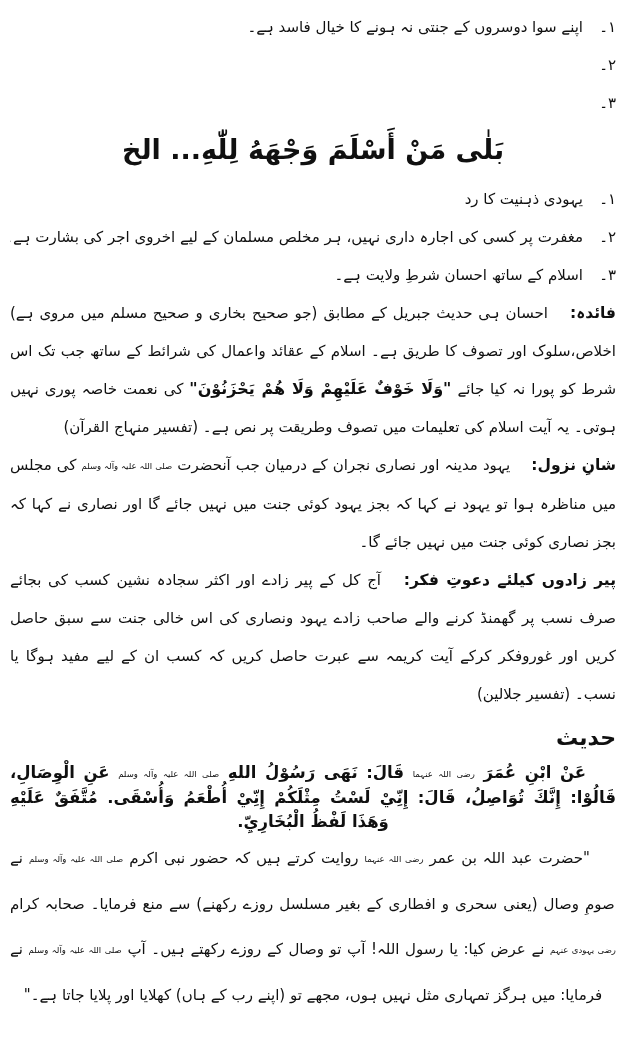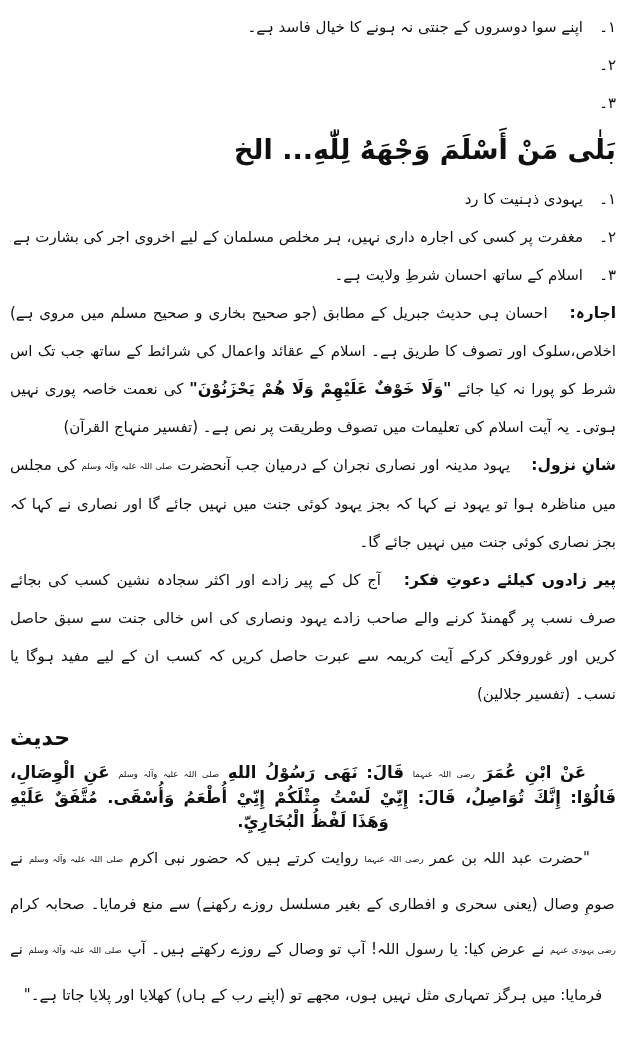--- a/index.html
+++ b/index.html
@@ -18,33 +18,34 @@
     background:#ffffff;
   }
   .num-list { list-style:none; }
   .num-list li {
     display:flex; align-items:baseline; gap:13px;
     font-size:15px; line-height:38px;
     white-space:nowrap; overflow:hidden;
   }
   .num-list .num { min-width:20px; }
   .ayat-heading {
+    text-align:center;
     font-size:27px; font-weight:bold;
     line-height:52px;
     margin:2px 0 4px 0;
   }
   .para {
     font-size:15px; line-height:38px;
     text-align:justify;
   }
   .para .label { font-weight:bold; font-size:15.5px; margin-left:16px; }
   .arabic-bold { font-weight:bold; font-size:16px; }
   .honorific { font-size:8.5px; font-weight:normal; vertical-align:1px; }
   .hadith-heading {
-    text-align:left; font-weight:bold;
+    text-align:right; font-weight:bold;
     font-size:22px; line-height:46px; margin-top:2px;
   }
   .hadith-arabic {
     font-weight:bold; font-size:16.5px;
     line-height:24px; text-align:justify;
     text-align-last:center; text-indent:30px;
   }
   .translation {
     font-size:15px; line-height:45px;
     text-align:justify; text-align-last:center;
@@ -80,21 +81,21 @@
       <span class="num">۲۔</span>
       <span>مغفرت پر کسی کی اجارہ داری نہیں، ہر مخلص مسلمان کے لیے اخروی اجر کی بشارت ہے۔</span>
     </li>
     <li>
       <span class="num">۳۔</span>
       <span>اسلام کے ساتھ احسان شرطِ ولایت ہے۔</span>
     </li>
   </ol>
 
   <p class="para">
-    <span class="label">اجارہ:</span>
+    <span class="label">فائدہ:</span>
     <span>احسان ہی حدیث جبریل کے مطابق (جو صحیح بخاری و صحیح مسلم میں مروی ہے) اخلاص،سلوک اور تصوف کا طریق ہے۔ اسلام کے عقائد واعمال کی شرائط کے ساتھ جب تک اس شرط کو پورا نہ کیا جائے </span>
     <span class="arabic-bold">"وَلَا خَوْفٌ عَلَيْهِمْ وَلَا هُمْ يَحْزَنُوْنَ"</span>
     <span> کی نعمت خاصہ پوری نہیں ہوتی۔ یہ آیت اسلام کی تعلیمات میں تصوف وطریقت پر نص ہے۔ (تفسیر منہاج القرآن)</span>
   </p>
 
   <p class="para">
     <span class="label">شانِ نزول:</span>
     <span>یہود مدینہ اور نصاری نجران کے درمیان جب آنحضرت </span>
     <span class="honorific">صلی اللہ علیہ وآلہ وسلم</span>
     <span> کی مجلس میں مناظرہ ہوا تو یہود نے کہا کہ بجز یہود کوئی جنت میں نہیں جائے گا اور نصاری نے کہا کہ بجز نصاری کوئی جنت میں نہیں جائے گا۔</span>

